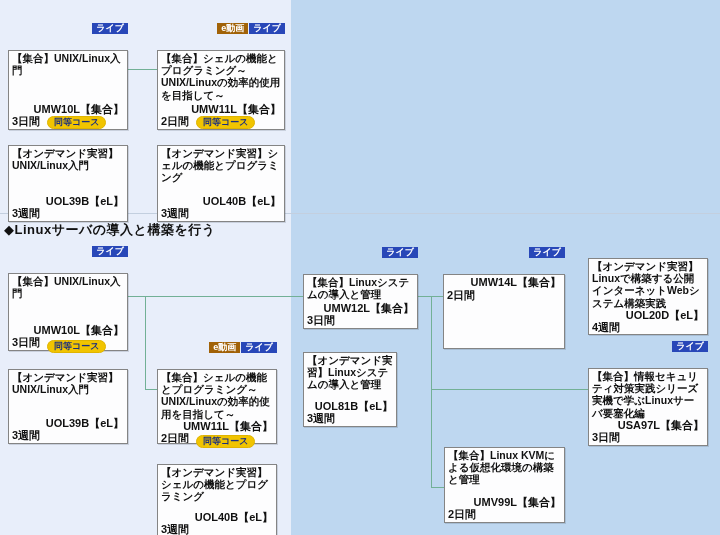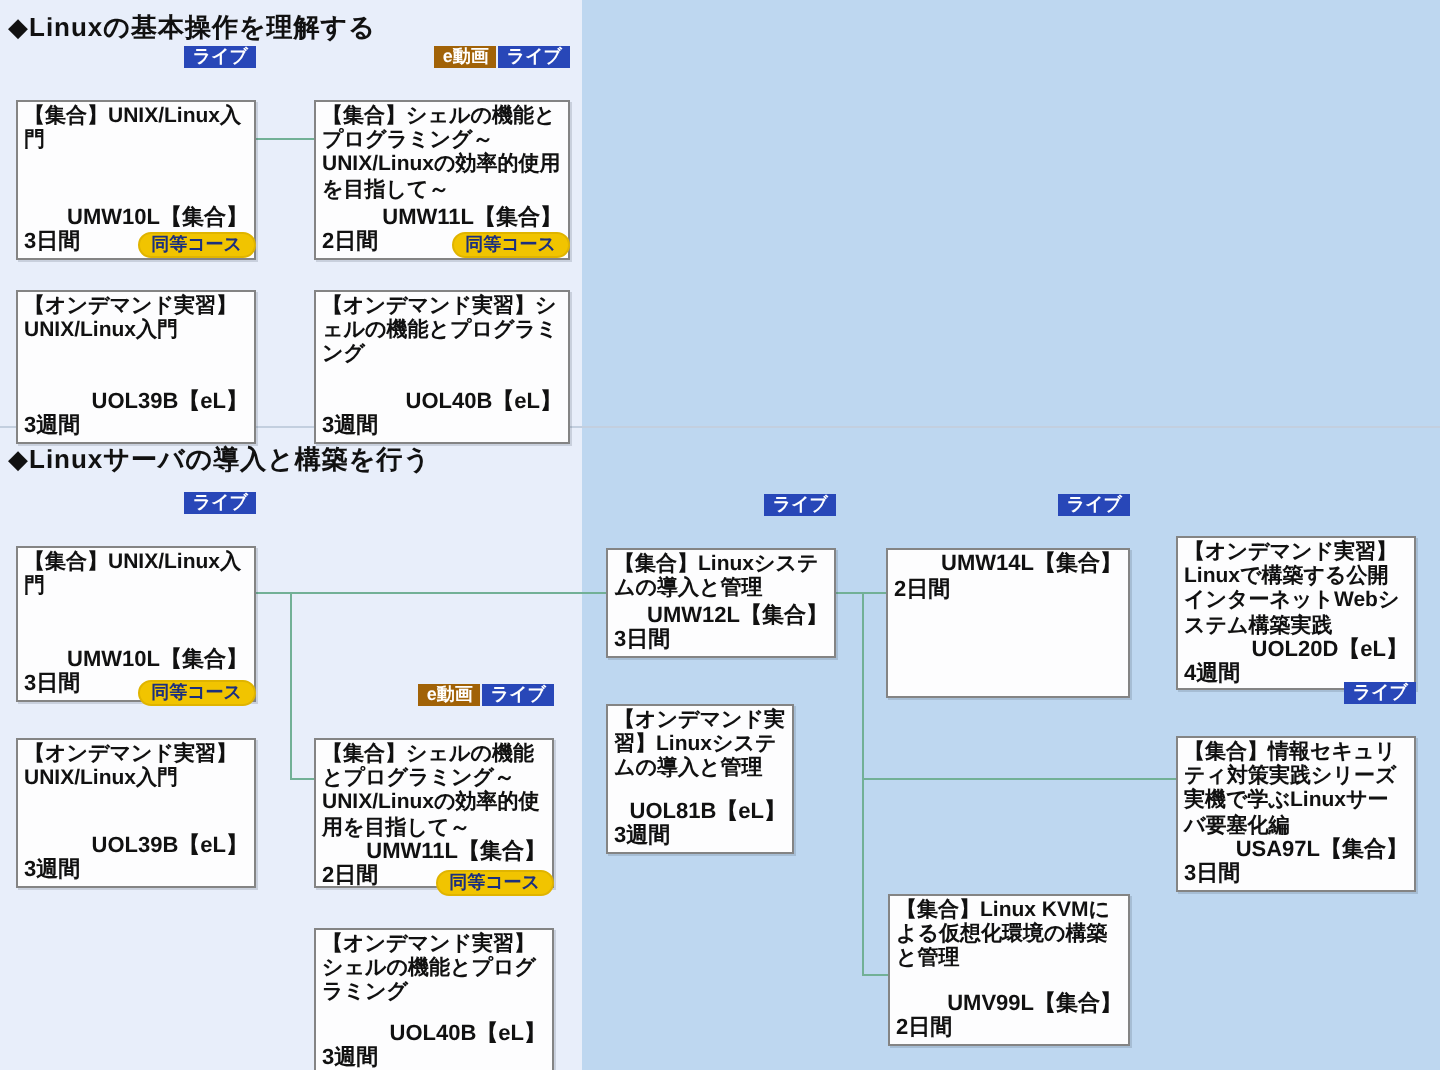--- a/index.html
+++ b/index.html
@@ -5,40 +5,39 @@
   html,body{margin:0;padding:0;}
   body{font-family:"Liberation Sans","DejaVu Sans",sans-serif;}
   .canvas{position:relative;width:720px;height:535px;background:#bed7f0;overflow:hidden;}
   .left-panel{position:absolute;left:0;top:0;width:291px;height:535px;background:#e8eefa;}
   .divider{position:absolute;left:0;top:213px;width:720px;height:1px;background:#c3cfdf;}
   .section-title{position:absolute;font-size:13px;font-weight:bold;color:#111;white-space:nowrap;letter-spacing:.5px;}
   .conn{position:absolute;background:#72b096;}
   .course{position:absolute;}
   .badge-row{display:flex;height:12px;align-items:flex-end;gap:1px;margin-bottom:16px;}
   .badge-row.right{justify-content:flex-end;}
-  .badge-row.left{justify-content:flex-end;}
+  .badge-row.left{justify-content:flex-start;padding-left:39px;}
   .badge{font-size:9px;line-height:11px;padding:0 4px;font-weight:bold;white-space:nowrap;}
   .badge.live{background:#2847b8;color:#fff;}
   .badge.evideo{background:#a16207;color:#fff;}
   .badge.equivalent{background:#f1c400;color:#1b2f7e;border-radius:8px;border:1px solid #e0b400;padding:0 6px;}
   .box{background:#fdfdfe;border:1px solid #848484;box-shadow:1px 1px 0 rgba(60,70,90,.18);
        display:flex;flex-direction:column;padding:1px 3px;box-sizing:border-box;overflow:hidden;}
   .box .title{flex:1 1 auto;font-size:10.5px;line-height:1.16;font-weight:bold;color:#111;text-align:left;}
   .box .code{font-size:11px;line-height:1.15;font-weight:bold;color:#111;text-align:right;white-space:nowrap;}
   .box .duration{font-size:11px;line-height:1.15;font-weight:bold;color:#111;text-align:left;white-space:nowrap;}
 </style>
 </head>
 <body>
 
 <div class="canvas">
 
   <div class="left-panel"></div>
   <div class="divider"></div>
 
-  <div class="section-title" style="left:4px;top:5px">◆Linuxの基本操作を理解する</div>
   <div class="section-title" style="left:4px;top:221px">◆Linuxサーバの導入と構築を行う</div>
 
   <div class="conn" style="left:128px;top:69px;width:29px;height:1px"></div>
   <div class="conn" style="left:128px;top:296px;width:175px;height:1px"></div>
   <div class="conn" style="left:145px;top:296px;width:1px;height:93px"></div>
   <div class="conn" style="left:145px;top:389px;width:12px;height:1px"></div>
   <div class="conn" style="left:418px;top:296px;width:25px;height:1px"></div>
   <div class="conn" style="left:431px;top:296px;width:1px;height:191px"></div>
   <div class="conn" style="left:431px;top:389px;width:157px;height:1px"></div>
   <div class="conn" style="left:431px;top:487px;width:13px;height:1px"></div>
@@ -155,21 +154,21 @@
   <div class="course" style="left:443px;top:246px;width:122px">
     <div class="badge-row right">
         <span class="badge live">ライブ</span>
       </div>
     <div class="box" style="height:75px">
       <div class="code">UMW14L【集合】</div>
       <div class="duration">2日間</div>
     </div>
   </div>
 
-  <div class="course" style="left:588px;top:268px;width:120px">
+  <div class="course" style="left:588px;top:258px;width:120px">
     <div class="box" style="height:77px">
       <div class="title">【オンデマンド実習】Linuxで構築する公開インターネットWebシステム構築実践</div>
       <div class="code">UOL20D【eL】</div>
       <div class="duration">4週間</div>
     </div>
   </div>
 
   <div class="course" style="left:588px;top:340px;width:120px">
     <div class="badge-row right">
         <span class="badge live">ライブ</span>

